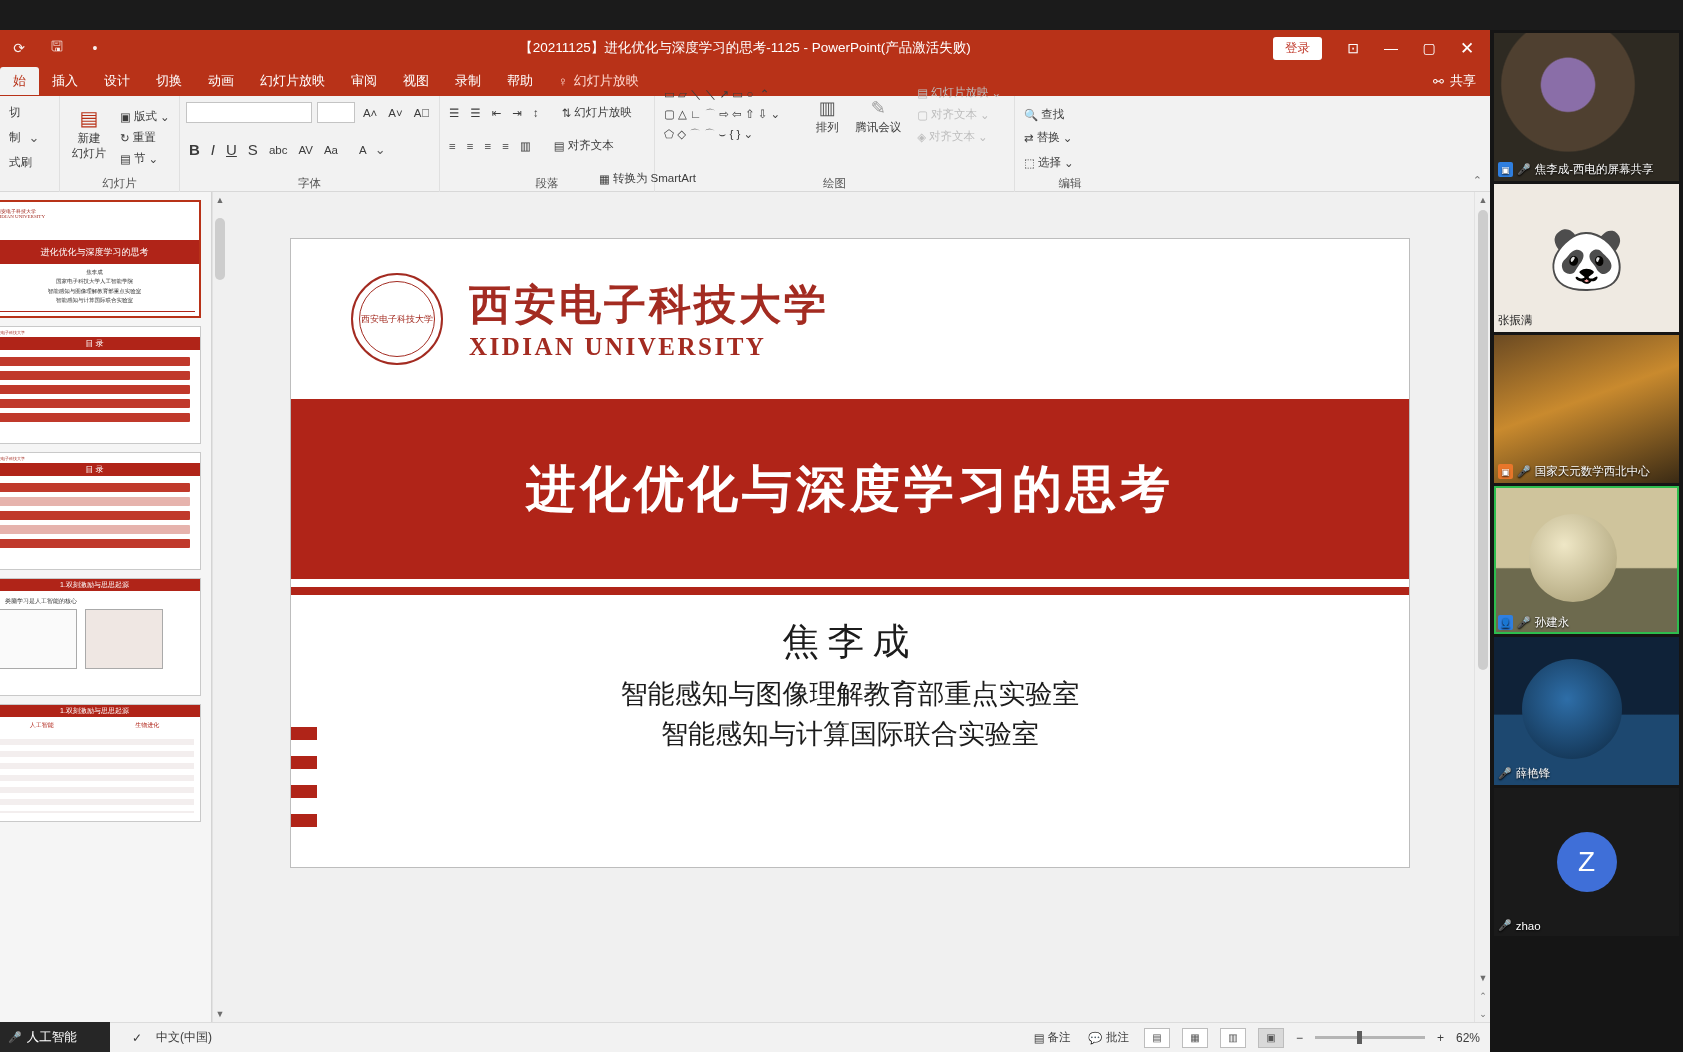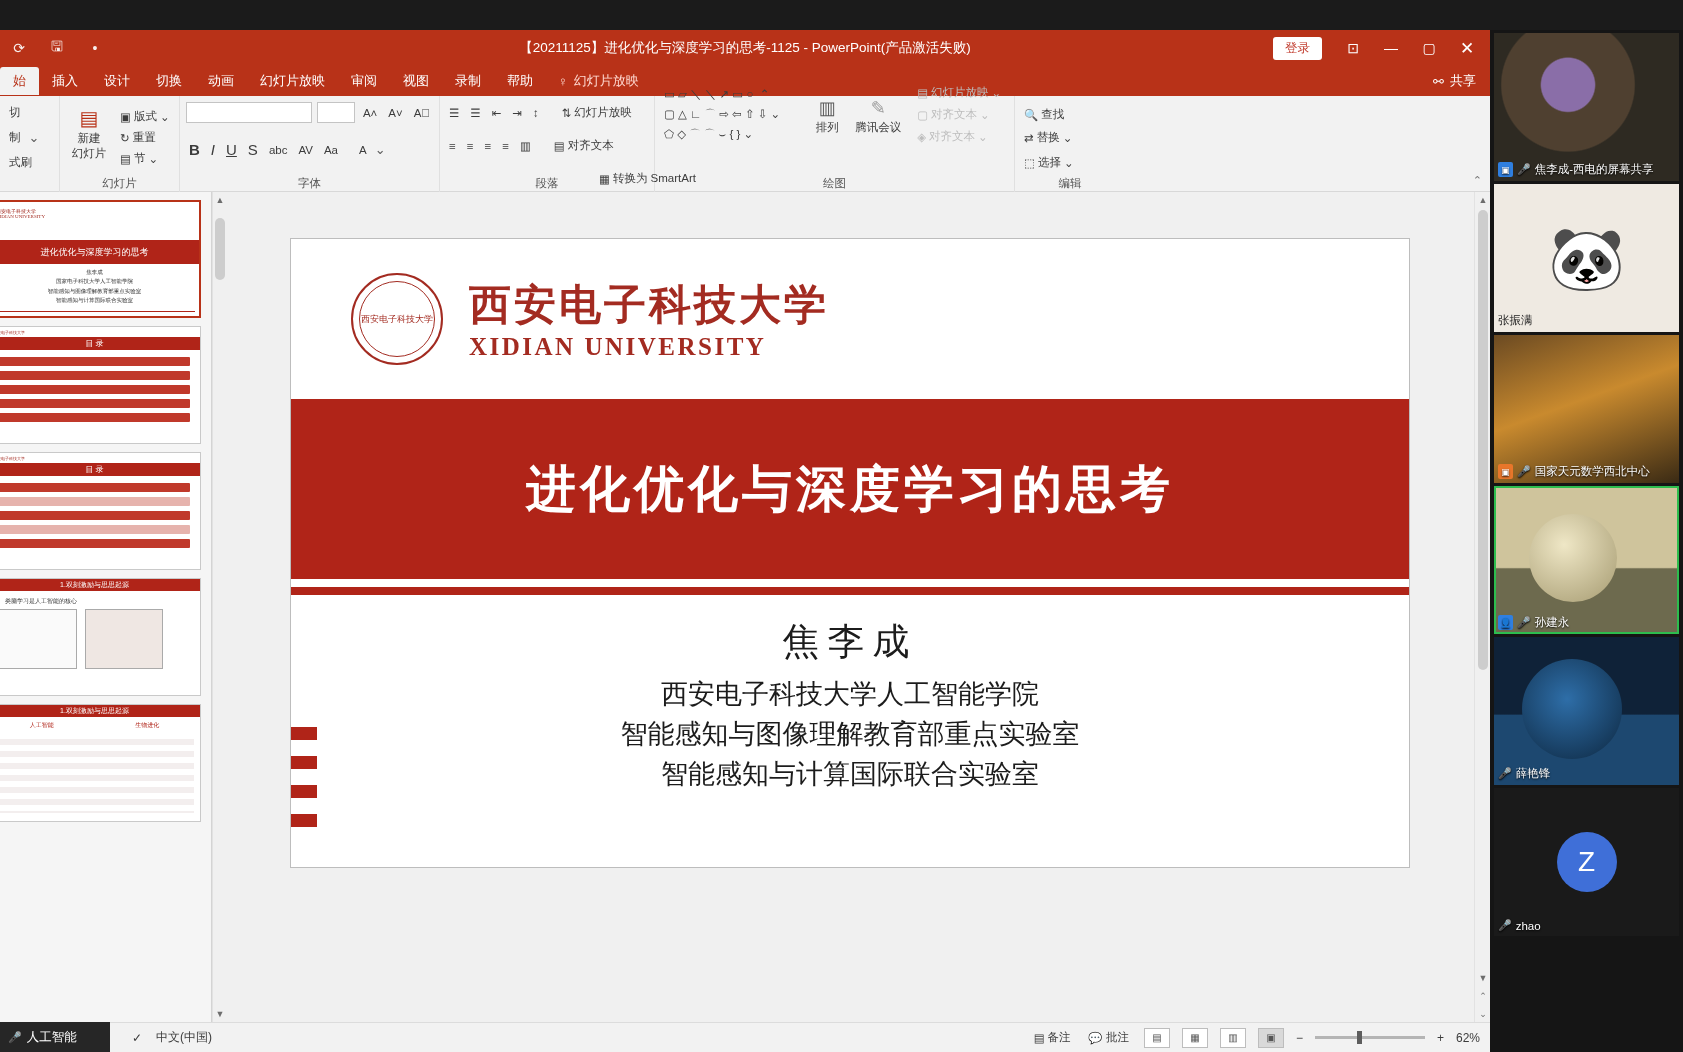--- a/index.html
+++ b/index.html
@@ -394,21 +394,20 @@
               <div class="uni-en">XIDIAN UNIVERSITY</div>
             </div>
           </div>
           <div class="red-band">
             <div class="t">进化优化与深度学习的思考</div>
           </div>
           <div class="thin-gap"></div>
           <div class="thin-band"></div>
           <div class="authors">
             <div class="nm">焦李成</div>
-            <div class="ln">西安电子科技大学人工智能学院</div>
             <div class="ln">智能感知与图像理解教育部重点实验室</div>
             <div class="ln">智能感知与计算国际联合实验室</div>
           </div>
           <div class="left-marks">
             <i></i>
               <i></i>
               <i></i>
               <i></i>
           </div>
         </div>

